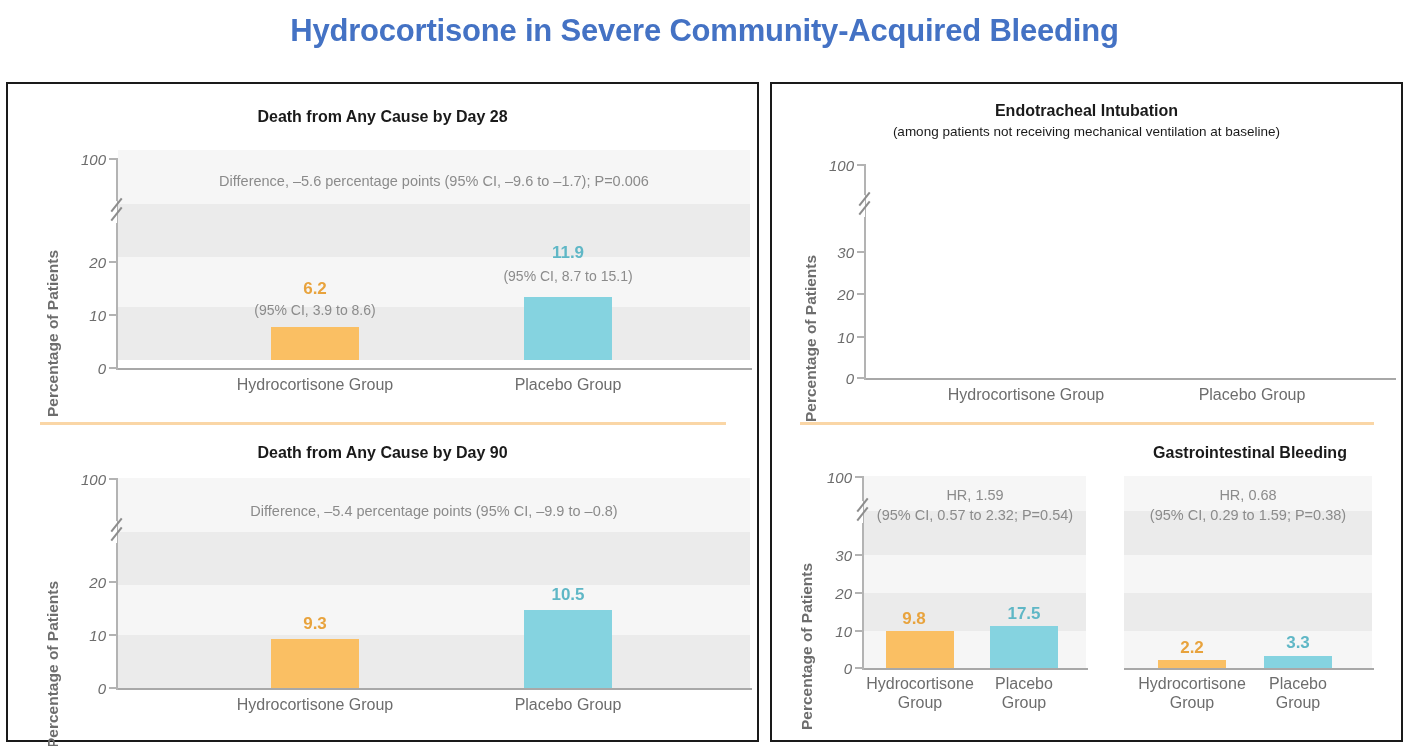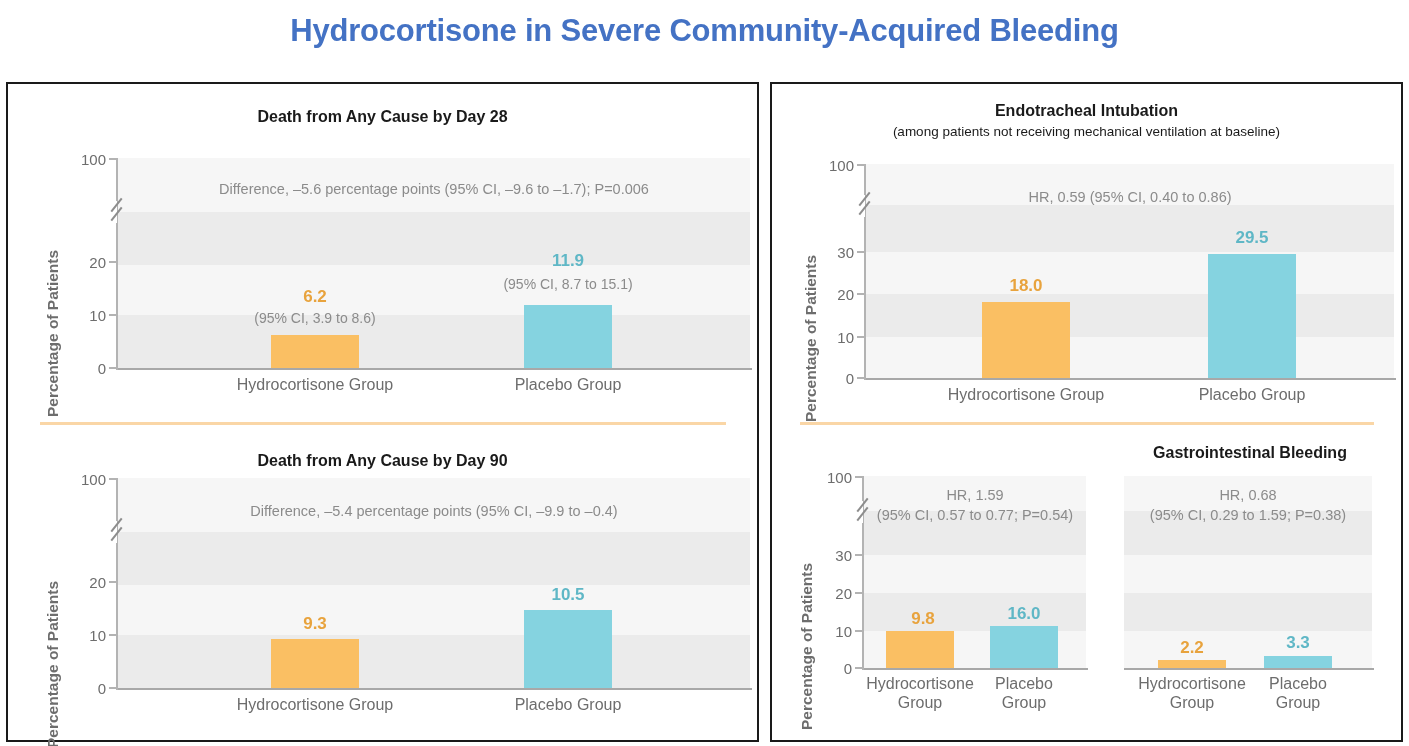--- a/index.html
+++ b/index.html
@@ -39,21 +39,21 @@
   .band.light{background:#f6f6f6;}
   .band.dark{background:#ebebeb;}
 
   .baseline{position:absolute;height:2px;background:#a8a8a8;}
 
   
   .yaxis-line{position:absolute;width:2px;background:#b3b3b3;}
   .ytick{position:absolute;width:7px;height:2px;background:#b3b3b3;}
   .ytick-label{
     position:absolute;text-align:right;font-size:15px;color:#6d6d6d;
-    white-space:nowrap;transform:translateY(-50%);
+    white-space:nowrap;transform:translateY(-50%);font-style:italic;
   }
   .axis-break{position:absolute;width:22px;height:20px;transform:translate(-50%,-50%);}
   .axis-break span{
     position:absolute;left:3px;top:2px;width:17px;height:2px;background:#8d8d8d;
     transform:rotate(-52deg);
   }
   .axis-break span.second{left:3px;top:11px;}
   .axis-break .mask{
     position:absolute;left:5px;top:-1px;width:7px;height:22px;background:#ffffff;
     transform:none;
@@ -97,21 +97,21 @@
 <div id="main-title">Hydrocortisone in Severe Community-Acquired Bleeding</div>
 
 <div class="panel-box" id="panel-box-left"></div>
 
 <div class="chart" id="chart-day28" style="left:6px;top:82px;width:753px;height:330px;">
 
   <div class="chart-title" style="top:26px;">Death from Any Cause by Day 28</div>
 
   <div class="ylabel" style="left:38px;top:335px;">Percentage of Patients</div>
 
-  <div class="plot" style="left:112px;top:76px;width:632px;height:210px;">
+  <div class="plot" style="left:112px;top:68px;width:632px;height:210px;">
     <div class="bands">
       <div class="band light" style="top:0px;height:54px;"></div>
       <div class="band dark" style="top:54px;height:53px;"></div>
       <div class="band light" style="top:107px;height:50px;"></div>
       <div class="band dark" style="top:157px;height:53px;"></div>
     </div>
 
     <div class="annot" style="left:0;top:22px;width:100%;">Difference, –5.6 percentage points (95% CI, –9.6 to –1.7); P=0.006</div>
 
     <div class="bar oranges" style="left:153px;bottom:0;width:88px;height:33px;"></div>
@@ -144,33 +144,33 @@
   </div>
 
   <div class="xlabel" style="left:309px;top:293px;">Hydrocortisone Group</div>
   <div class="xlabel" style="left:562px;top:293px;">Placebo Group</div>
 </div>
 
 <div class="divider-rule" style="left:40px;top:422px;width:686px;"></div>
 
 <div class="chart" id="chart-day90" style="left:6px;top:436px;width:753px;height:306px;">
 
-  <div class="chart-title" style="top:16px;">Death from Any Cause by Day 90</div>
+  <div class="chart-title" style="top:8px;">Death from Any Cause by Day 90</div>
 
   <div class="ylabel" style="left:38px;top:312px;">Percentage of Patients</div>
 
   <div class="plot" style="left:112px;top:42px;width:632px;height:210px;">
     <div class="bands">
       <div class="band light" style="top:0px;height:54px;"></div>
       <div class="band dark" style="top:54px;height:53px;"></div>
       <div class="band light" style="top:107px;height:50px;"></div>
       <div class="band dark" style="top:157px;height:53px;"></div>
     </div>
 
-    <div class="annot" style="left:0;top:24px;width:100%;">Difference, –5.4 percentage points (95% CI, –9.9 to –0.4)</div>
+    <div class="annot" style="left:0;top:24px;width:100%;">Difference, –5.4 percentage points (95% CI, –9.9 to –0.8)</div>
 
     <div class="bar oranges" style="left:153px;bottom:0;width:88px;height:49px;"></div>
     <div class="bar teals" style="left:406px;bottom:0;width:88px;height:78px;"></div>
 
     <div class="bar-value oranges" style="left:197px;top:136px;">9.3</div>
     <div class="bar-value teals" style="left:450px;top:107px;">10.5</div>
   </div>
 
   <div class="baseline" style="left:112px;top:252px;width:634px;"></div>
   <div class="yaxis-line" style="left:110px;top:42px;height:212px;"></div>
@@ -197,37 +197,20 @@
 
 <div class="panel-box" id="panel-box-right"></div>
 
 <div class="chart" id="chart-intubation" style="left:770px;top:82px;width:633px;height:330px;">
 
   <div class="chart-title" style="top:20px;">Endotracheal Intubation</div>
   <div class="chart-subtitle" style="top:42px;">(among patients not receiving mechanical ventilation at baseline)</div>
 
   <div class="ylabel" style="left:32px;top:340px;">Percentage of Patients</div>
 
-  <div class="plot" style="left:96px;top:82px;width:528px;height:214px;">
-    <div class="bands">
-      <div class="band light" style="top:0px;height:41px;"></div>
-      <div class="band dark" style="top:41px;height:47px;"></div>
-      <div class="band light" style="top:88px;height:42px;"></div>
-      <div class="band dark" style="top:130px;height:43px;"></div>
-      <div class="band light" style="top:173px;height:41px;"></div>
-    </div>
-
-    <div class="annot" style="left:0;top:24px;width:100%;">HR, 0.59 (95% CI, 0.40 to 0.86)</div>
-
-    <div class="bar oranges" style="left:116px;bottom:0;width:88px;height:76px;"></div>
-    <div class="bar teals" style="left:342px;bottom:0;width:88px;height:124px;"></div>
-
-    <div class="bar-value oranges" style="left:160px;top:112px;">18.0</div>
-    <div class="bar-value teals" style="left:386px;top:64px;">29.5</div>
-  </div>
 
   <div class="baseline" style="left:96px;top:296px;width:530px;"></div>
   <div class="yaxis-line" style="left:94px;top:82px;height:216px;"></div>
 
   <div class="ytick" style="left:87px;top:295px;"></div>
   <div class="ytick" style="left:87px;top:254px;"></div>
   <div class="ytick" style="left:87px;top:211px;"></div>
   <div class="ytick" style="left:87px;top:169px;"></div>
   <div class="ytick" style="left:87px;top:82px;"></div>
 
@@ -258,28 +241,28 @@
     <div class="bands">
       <div class="band light" style="top:0px;height:35px;"></div>
       <div class="band dark" style="top:35px;height:44px;"></div>
       <div class="band light" style="top:79px;height:38px;"></div>
       <div class="band dark" style="top:117px;height:38px;"></div>
       <div class="band light" style="top:155px;height:37px;"></div>
     </div>
 
     <div class="annot" style="left:0;top:10px;width:100%;">
       <div>HR, 1.59</div>
-      <div>(95% CI, 0.57 to 0.77; P=0.54)</div>
+      <div>(95% CI, 0.57 to 2.32; P=0.54)</div>
     </div>
 
     <div class="bar oranges" style="left:22px;bottom:0;width:68px;height:37px;"></div>
     <div class="bar teals" style="left:126px;bottom:0;width:68px;height:42px;"></div>
 
-    <div class="bar-value oranges" style="left:59px;top:133px;text-align:center;">9.8</div>
-    <div class="bar-value teals" style="left:160px;top:128px;">16.0</div>
+    <div class="bar-value oranges" style="left:50px;top:133px;text-align:center;">9.8</div>
+    <div class="bar-value teals" style="left:160px;top:128px;">17.5</div>
   </div>
 
   <div class="baseline" style="left:94px;top:232px;width:224px;"></div>
   <div class="yaxis-line" style="left:92px;top:40px;height:194px;"></div>
 
   <div class="ytick" style="left:85px;top:231px;"></div>
   <div class="ytick" style="left:85px;top:194px;"></div>
   <div class="ytick" style="left:85px;top:156px;"></div>
   <div class="ytick" style="left:85px;top:118px;"></div>
   <div class="ytick" style="left:85px;top:40px;"></div>

